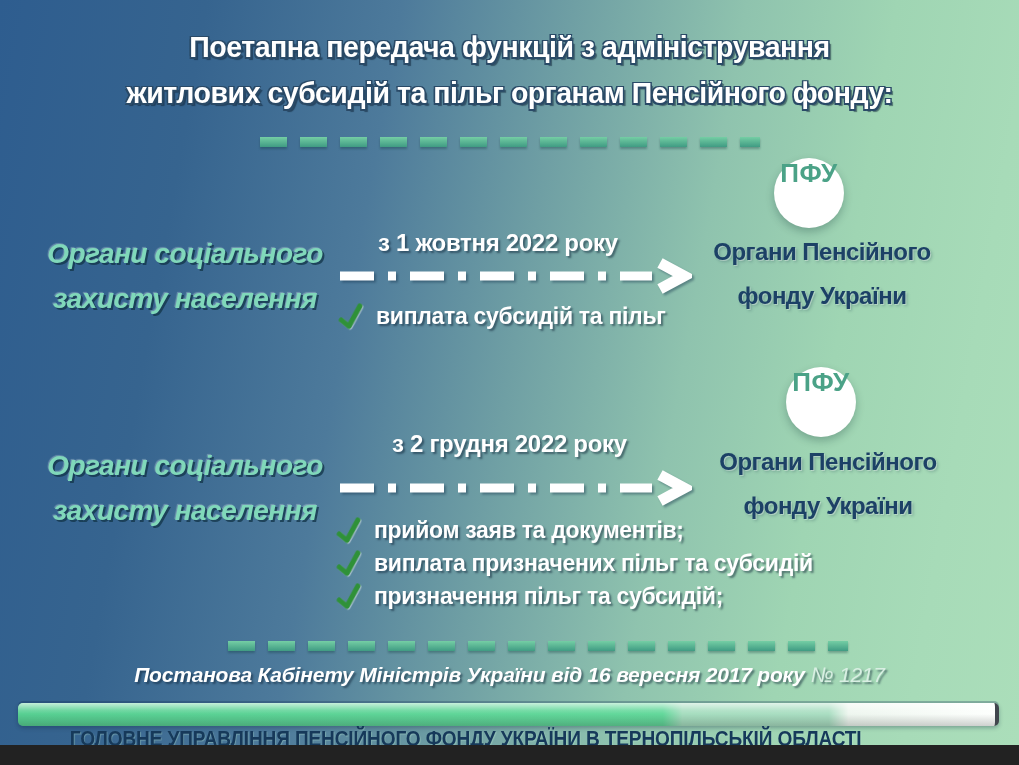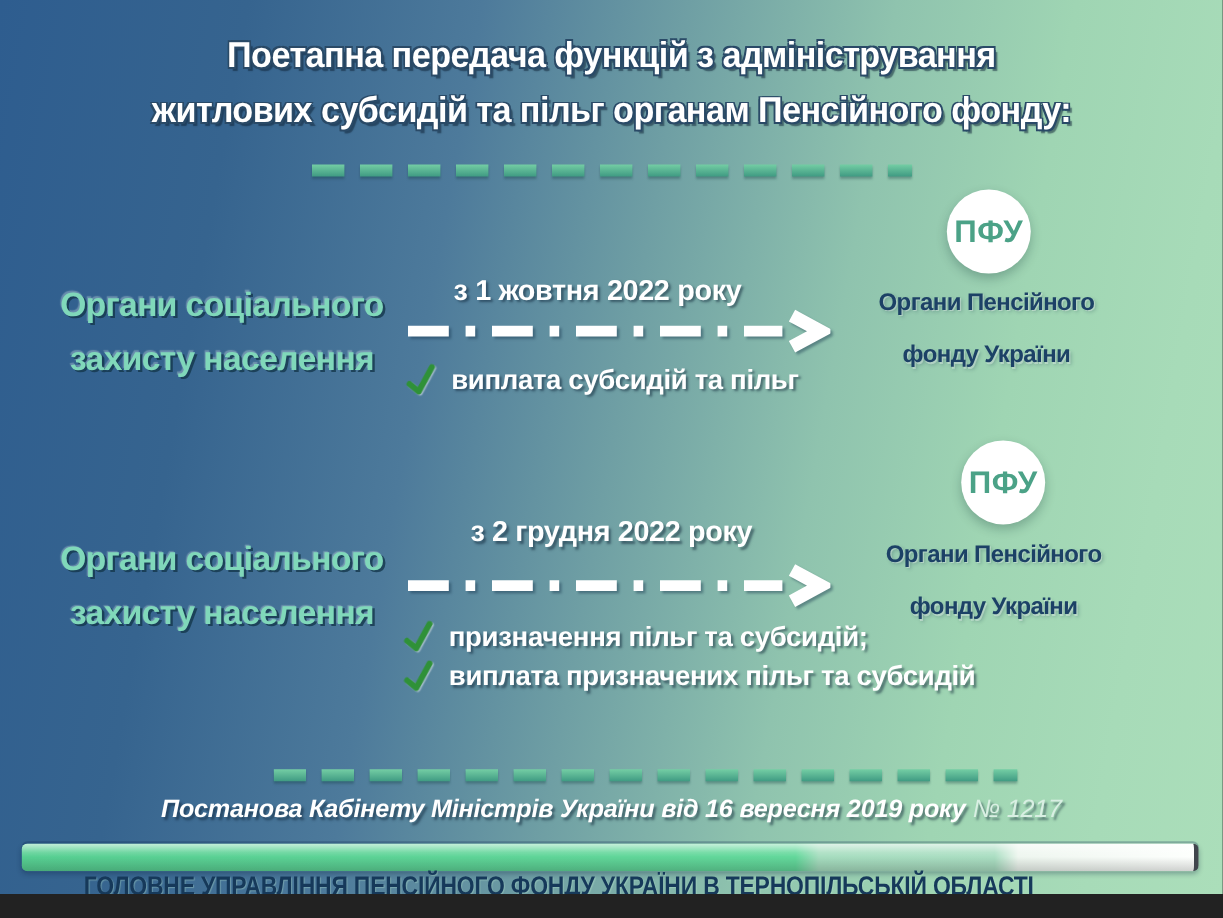--- a/index.html
+++ b/index.html
@@ -14,21 +14,21 @@
     color:#ffffff;line-height:46px;letter-spacing:-.5px;transform:scaleX(.95);
     text-shadow:-1.5px -1.5px 0 #2a4a67,1.5px -1.5px 0 #2a4a67,-1.5px 1.5px 0 #2a4a67,
                  1.5px 1.5px 0 #2a4a67,3px 3px 1px rgba(15,35,55,.55);}
   
   .sep{filter:drop-shadow(0 2px 1px rgba(15,60,60,.35));}
   .sep-top{left:260px;top:135px;}
   .sep-bottom{left:228px;top:639px;}
   
   .source{width:310px;text-align:center;font-size:28px;font-weight:bold;color:#80d8ba;
     line-height:45px;letter-spacing:-.5px;
-    text-shadow:2px 2px 0 rgba(20,55,75,.8),-1px -1px 1px rgba(240,255,250,.3);}
+    text-shadow:2px 2px 0 rgba(20,55,75,.8),-1px -1px 1px rgba(240,255,250,.3);font-style:italic;}
   .src1{left:30px;top:231px;}
   .src2{left:30px;top:443px;}
   
   .date{font-size:24px;font-weight:bold;color:#fff;white-space:nowrap;letter-spacing:-.3px;
     text-shadow:2px 2px 2px rgba(10,30,50,.5);}
   .d1{left:378px;top:229px;}
   .d2{left:392px;top:430px;}
   
   .arrow{filter:drop-shadow(2px 2px 1px rgba(15,45,70,.4));}
   .a1{left:336px;top:254px;}
@@ -37,27 +37,27 @@
   .items{display:flex;flex-direction:column;}
   .i1{left:338px;top:297px;}
   .i2{left:336px;top:511px;}
   .item{display:flex;align-items:flex-end;height:33px;white-space:nowrap;}
   .item .txt{font-size:23px;font-weight:bold;color:#fff;letter-spacing:-.3px;
     text-shadow:2px 2px 2px rgba(10,30,50,.5);}
   .check{margin-right:12px;transform:rotate(-6deg);
     filter:drop-shadow(1.5px 1.5px 0 rgba(255,255,255,.45));flex:0 0 auto;}
   
   .badge{width:70px;height:70px;border-radius:50%;background:#ffffff;
-    display:flex;align-items:center;justify-content:center;
-    box-shadow:0 4px 9px rgba(15,50,50,.28);margin-left:15px;}
+    display:flex;align-items:flex-start;justify-content:center;
+    box-shadow:0 4px 9px rgba(15,50,50,.28);}
   .badge span{font-size:26px;font-weight:bold;color:#4ba287;letter-spacing:.5px;}
   .b1{left:774px;top:158px;}
   .b2{left:786px;top:367px;}
   
-  .target{width:340px;text-align:center;font-size:20px;font-weight:bold;color:#1c4166;
+  .target{width:340px;text-align:center;font-size:24px;font-weight:bold;color:#1c4166;
     line-height:44px;letter-spacing:-.5px;
     text-shadow:1px 1px 0 rgba(255,255,255,.35),2px 2px 3px rgba(20,50,70,.25);}
   .t1{left:652px;top:230px;}
   .t2{left:658px;top:440px;}
   
   .decree{top:663px;left:0;right:0;text-align:center;font-size:21px;font-weight:bold;
     font-style:italic;color:#fff;letter-spacing:-.2px;
     text-shadow:2px 2px 2px rgba(10,30,50,.5);white-space:nowrap;}
   .decree .num{color:#d9efe3;font-weight:normal;margin-left:6px;}
   
@@ -133,27 +133,33 @@
   <svg class="abs arrow a2" width="356" height="44" viewBox="0 0 356 44">
     <line x1="4" y1="22" x2="316" y2="22" stroke="#ffffff" stroke-width="9" stroke-dasharray="34 14 8 14"></line>
     <path d="M324 9 L348 22 L324 35" fill="none" stroke="#ffffff" stroke-width="11" stroke-linecap="butt"></path>
   </svg>
 
   <div class="abs items i2">
     <div class="item">
       <svg class="check" width="26" height="26" viewBox="0 0 26 26">
         <path d="M3 15 L10 22 L23 3" fill="none" stroke="#2f9138" stroke-width="5" stroke-linecap="round" stroke-linejoin="round"></path>
       </svg>
-      <span class="txt">призначення пільг та субсидій;</span>
+      <span class="txt">прийом заяв та документів;</span>
     </div>
     <div class="item">
       <svg class="check" width="26" height="26" viewBox="0 0 26 26">
         <path d="M3 15 L10 22 L23 3" fill="none" stroke="#2f9138" stroke-width="5" stroke-linecap="round" stroke-linejoin="round"></path>
       </svg>
       <span class="txt">виплата призначених пільг та субсидій</span>
+    </div>
+    <div class="item">
+      <svg class="check" width="26" height="26" viewBox="0 0 26 26">
+        <path d="M3 15 L10 22 L23 3" fill="none" stroke="#2f9138" stroke-width="5" stroke-linecap="round" stroke-linejoin="round"></path>
+      </svg>
+      <span class="txt">призначення пільг та субсидій;</span>
     </div>
   </div>
 
   <div class="abs badge b2">
     <span>ПФУ</span>
   </div>
 
   <div class="abs target t2">
     <div>Органи Пенсійного</div>
     <div>фонду України</div>
@@ -163,21 +169,21 @@
     <defs>
       <linearGradient id="sepg2" x1="0" y1="0" x2="0" y2="14" gradientUnits="userSpaceOnUse">
         <stop offset="0" stop-color="#7fd8ab"></stop>
           <stop offset="1" stop-color="#35917c"></stop>
       </linearGradient>
     </defs>
     <line x1="0" y1="7" x2="620" y2="7" stroke="url(#sepg2)" stroke-width="10" stroke-dasharray="27 13"></line>
   </svg>
 
   <div class="abs decree">
-    <span>Постанова Кабінету Міністрів України від 16 вересня 2019 року</span><span class="num">№ 1217</span>
+    <span>Постанова Кабінету Міністрів України від 16 вересня 2017 року</span><span class="num">№ 1217</span>
   </div>
 
   <div class="abs bar"></div>
 
   <div class="abs org">
     <span>ГОЛОВНЕ УПРАВЛІННЯ ПЕНСІЙНОГО ФОНДУ УКРАЇНИ В ТЕРНОПІЛЬСЬКІЙ ОБЛАСТІ</span>
   </div>
 
 </div>
 

